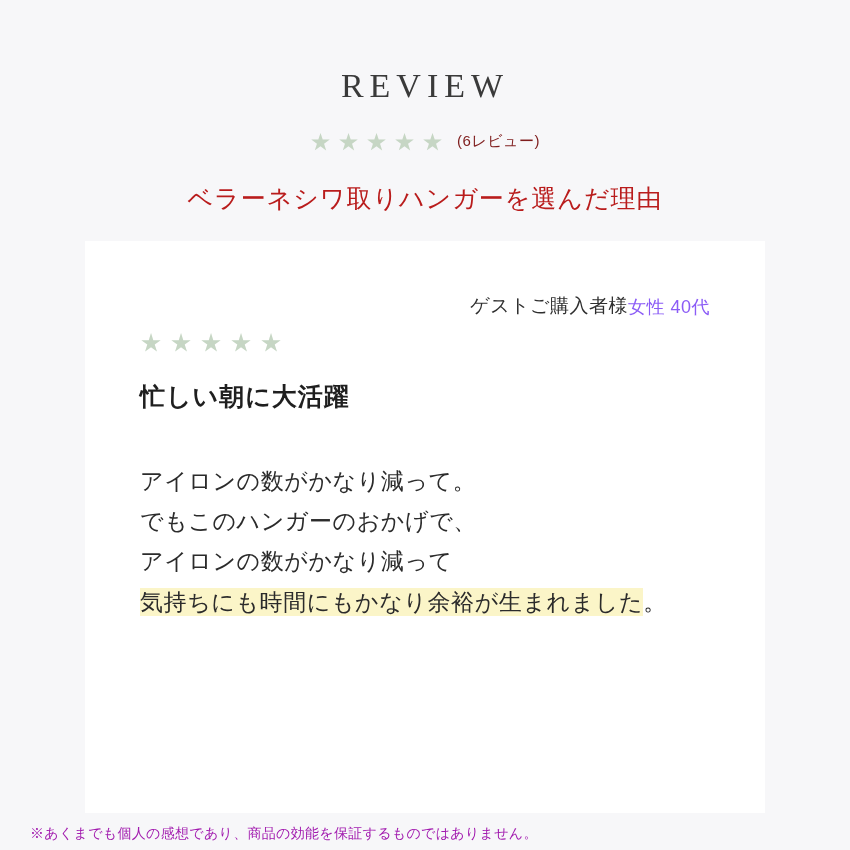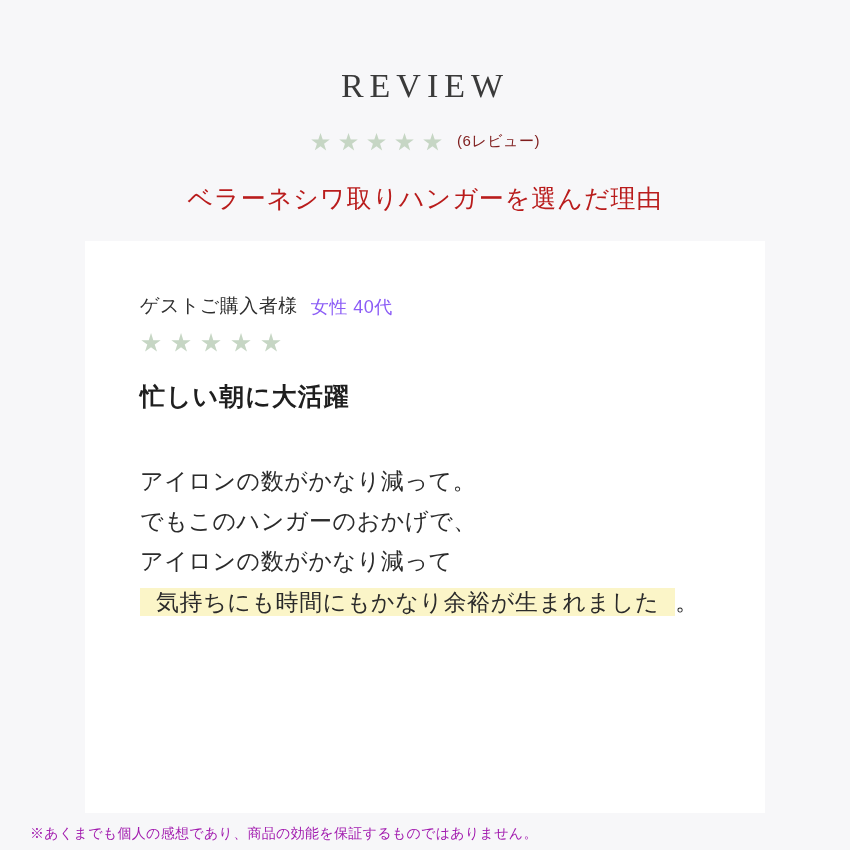--- a/index.html
+++ b/index.html
@@ -71,23 +71,22 @@
     top: 218px;
     width: 680px;
     height: 572px;
     background: #ffffff;
     box-sizing: border-box;
     padding: 52px 55px 0 55px;
   }
 
   .card-head {
     display: flex;
-    justify-content: flex-start;
+    justify-content: flex-end;
     align-items: flex-start;
-    gap: 13px;
   }
 
   .reviewer-name {
     font-size: 19px;
     color: #2f2f2f;
     letter-spacing: 0.5px;
   }
 
   .reviewer-meta {
     font-size: 18px;
@@ -120,21 +119,21 @@
     color: #2b2b2b;
     letter-spacing: 0.6px;
   }
 
   .review-body .line {
     display: block;
   }
 
   .hl {
     background: #fbf5c8;
-    padding: 1px 16px;
+    padding: 1px 0;
   }
 
   
   .footnote {
     position: absolute;
     left: 30px;
     bottom: 30px;
     font-size: 14px;
     color: #a21caf;
     letter-spacing: 0.3px;

